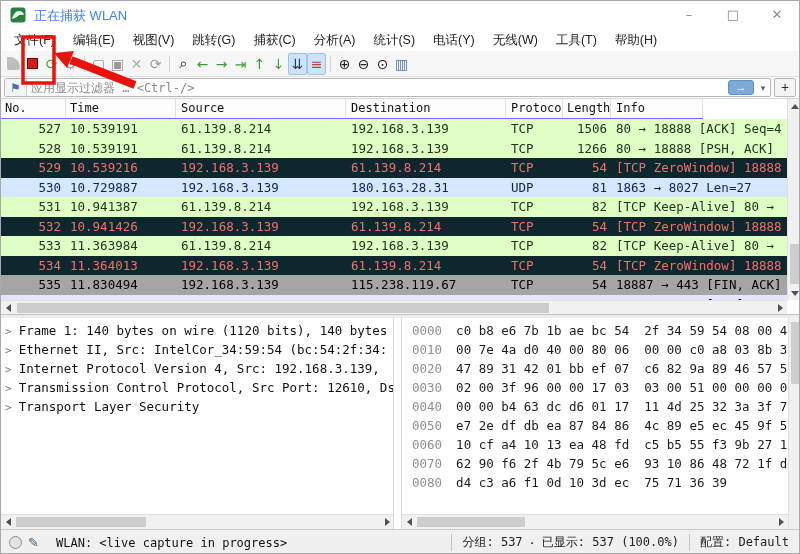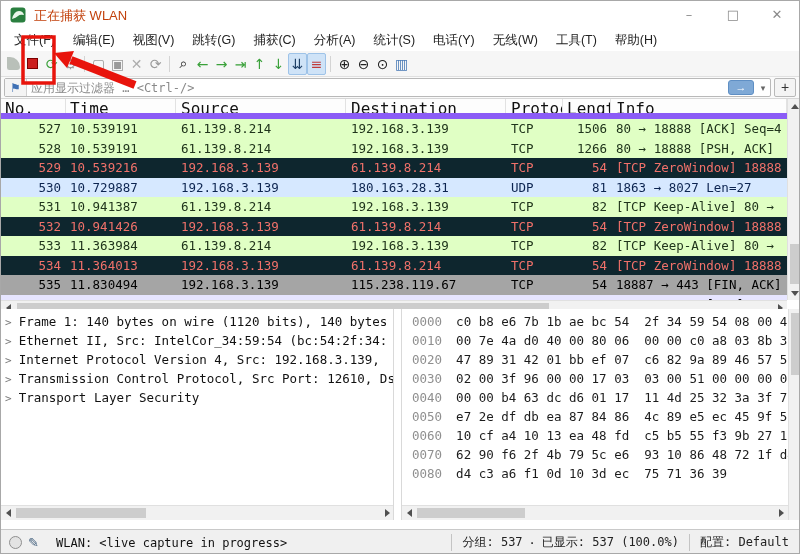--- a/index.html
+++ b/index.html
@@ -4,21 +4,21 @@
 <style>
   * { margin:0; padding:0; box-sizing:border-box; }
   html,body { width:800px; height:554px; }
   body { font-family:"Liberation Sans", sans-serif; background:#fff; }
   .window { position:relative; width:800px; height:554px; background:#fff;
             border:1px solid #a8a8a8; overflow:hidden; }
 
   
   .titlebar { position:absolute; left:0; top:0; width:100%; height:28px; background:#fff; }
   .app-logo { position:absolute; left:9px; top:6px; width:16px; height:16px; }
-  .title-text { position:absolute; left:33px; top:6px; font-size:13px; color:#c2410c; }
+  .title-text { position:absolute; left:33px; top:6px; font-size:13px; color:#3b82f6; }
   .win-controls { position:absolute; right:0; top:0; height:28px; display:flex; }
   .win-btn { width:44px; height:28px; border:none; background:transparent; color:#8a8a8a;
              font-size:13px; line-height:28px; text-align:center; font-family:"DejaVu Sans", sans-serif; }
 
   
   .menubar { position:absolute; left:0; top:28px; width:100%; height:22px; background:#fff;
              display:flex; align-items:center; padding-left:4px; }
   .menu-item { font-size:12.5px; color:#222; padding:0 9px; line-height:22px; }
 
   
@@ -43,23 +43,23 @@
                   font-family:"DejaVu Sans Mono", monospace; color:#333; padding-left:4px; background:transparent; }
   .filter-input::placeholder { color:#8a8a8a; opacity:1; }
   .apply-btn { width:26px; height:15px; margin-right:2px; background:#7fa9d6; border:1px solid #5f8fc4;
                border-radius:3px; color:#fff; font-size:11px; line-height:13px; }
   .caret-btn { width:14px; height:15px; border:none; background:transparent; color:#666; font-size:9px; }
   .add-btn { width:22px; height:19px; margin-left:3px; border:1px solid #b9b9b9; border-radius:2px;
              background:#f4f4f4; font-size:14px; line-height:15px; color:#333; }
 
   
   .packet-list { position:absolute; left:0; top:98px; width:800px; height:215px; background:#fff; }
-  .pl-header { position:absolute; left:0; top:0; width:786px; height:20px; background:#fdfdfd;
-               border-bottom:6px solid #8b5cf6; display:flex;
-               font-family:"DejaVu Sans Mono", monospace; font-size:16px; color:#111; }
+  .pl-header { position:absolute; left:0; top:0; width:702px; height:20px; background:#fdfdfd;
+               border-bottom:1px solid #8b5cf6; display:flex;
+               font-family:"DejaVu Sans Mono", monospace; font-size:12px; color:#111; }
   .pl-header > div { border-right:1px solid #e2e2e2; line-height:19px; overflow:hidden; white-space:pre; }
   .pl-rows { position:absolute; left:0; top:20px; width:786px; height:181px; overflow:hidden; }
   .p-row { display:flex; height:19.5px; line-height:19.5px;
            font-family:"DejaVu Sans Mono", monospace; font-size:12.5px; color:#1c1c1c; }
   .p-row > div { overflow:hidden; white-space:pre; }
   .row-green { background:#e0ffc4; color:#20351c; }
   .row-dark { background:#0e262e; color:#f0716a; }
   .row-blue { background:#d6e8ff; color:#0c2450; }
   .row-gray { background:#a5a5a5; color:#000; }
   .row-lavender { background:#e6e5ff; color:#111; }
@@ -82,21 +82,21 @@
   .tri-left  { width:0; height:0; border-top:4px solid transparent; border-bottom:4px solid transparent; border-right:5px solid #505050; }
   .tri-right { width:0; height:0; border-top:4px solid transparent; border-bottom:4px solid transparent; border-left:5px solid #505050; }
   .pl-vscroll { right:0; top:0; width:14px; height:201px; border-left:1px solid #e0e0e0; }
   .pl-hscroll { left:0; top:201px; width:786px; height:14px; border-top:1px solid #e0e0e0; }
 
   
   .splitter { position:absolute; left:0; top:313px; width:100%; height:4px; background:#ececec;
               border-top:1px solid #c4c4c4; }
 
   
-  .bottom { position:absolute; left:0; top:308px; width:800px; height:211px; background:#fff; }
+  .bottom { position:absolute; left:0; top:317px; width:800px; height:211px; background:#fff; }
   .detail-pane { position:absolute; left:0; top:0; width:393px; height:211px;
                  border-right:1px solid #d9d9d9; background:#fff; overflow:hidden; }
   .detail-lines { position:absolute; left:0; top:3px; width:100%; }
   .d-line { height:19px; line-height:19px; font-family:"DejaVu Sans Mono", monospace;
             font-size:12.5px; color:#111; white-space:pre; overflow:hidden; padding-left:4px; }
   .d-exp { color:#777; margin-right:7px; font-size:11px; }
   .detail-hscroll { left:0; top:196px; width:393px; height:15px; border-top:1px solid #e0e0e0; }
   .hex-pane { position:absolute; left:400px; top:0; width:400px; height:211px; background:#fff;
               border-left:1px solid #d9d9d9; overflow:hidden; }
   .hex-lines { position:absolute; left:0; top:3px; width:386px; }

